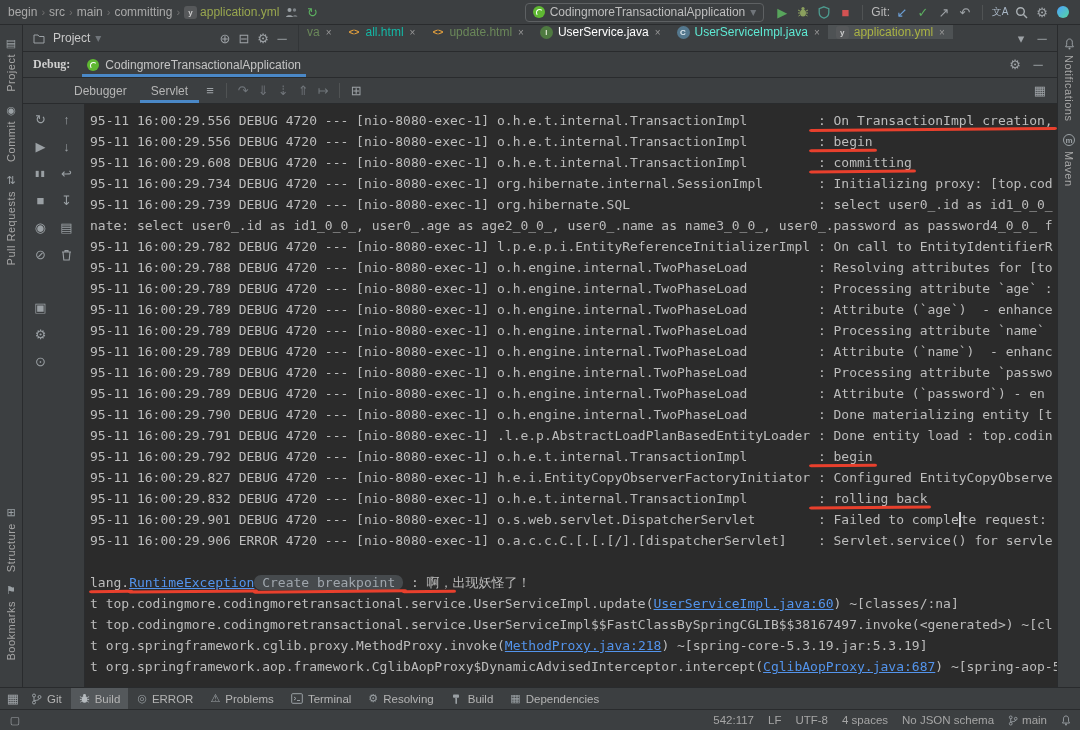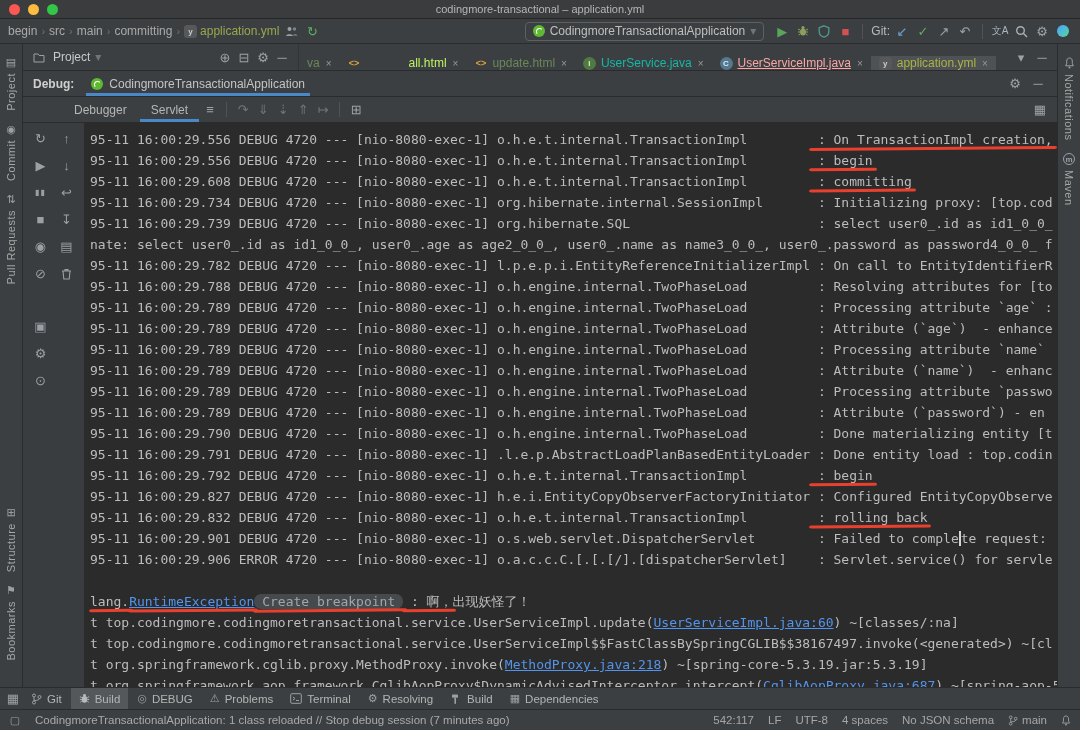--- a/index.html
+++ b/index.html
@@ -35,33 +35,33 @@
   .vt{writing-mode:vertical-rl;transform:rotate(180deg);font-size:11px;color:#a6a6a6;letter-spacing:.5px;white-space:nowrap;}
   .sr .vt{transform:none;}
   .sspace{flex:1;}
   .smb{margin-bottom:26px;}
   .cen{flex:1;display:flex;flex-direction:column;min-width:0;}
   
   .trow{height:27px;flex:0 0 27px;background:#3c3f41;border-bottom:1px solid #292b2d;display:flex;align-items:stretch;}
   .phead{width:276px;flex:0 0 276px;display:flex;align-items:center;gap:5px;padding:0 7px;border-right:1px solid #323537;}
   .plab{color:#c9c9c9;}
   .phicons{margin-left:auto;display:flex;gap:1px;}
-  .etabs{display:flex;align-items:flex-end;overflow:hidden;}
+  .etabs{display:flex;align-items:flex-start;overflow:hidden;}
   .etab{display:flex;align-items:center;gap:5px;padding:0 8px;color:#a9a9a9;white-space:nowrap;}
   .etab.active{background:#4e5254;}
   .x{font-size:10px;color:#989898;margin-left:1px;}
   .badge{width:13px;height:13px;border-radius:50%;display:inline-flex;align-items:center;justify-content:center;font-weight:bold;font-size:8px;line-height:13px;flex:0 0 13px;}
   .b-int{background:#4f7a41;color:#d9e4cd;}
   .b-cls{background:#54788e;color:#dde8ef;}
   .b-htm{background:none;color:#e8a33d;font-size:9px;width:15px;border-radius:0;}
   .b-yml{background:#56585a;color:#cccccc;border-radius:3px;}
   .trr{margin-left:auto;display:flex;align-items:center;gap:3px;padding-right:6px;}
   
   .dhead{height:26px;flex:0 0 26px;background:#3c3f41;border-bottom:1px solid #292b2d;display:flex;align-items:center;padding:0 10px;gap:12px;}
-  .dlab{color:#d0d0d0;font-weight:bold;}
+  .dlab{color:#d0d0d0;font-weight:bold;font-family:Liberation Serif, serif;}
   .dstab{display:flex;align-items:center;gap:6px;height:100%;padding:0 5px;color:#c4c4c4;box-shadow:inset 0 -3px 0 #4a88c7;}
   .dhr{margin-left:auto;display:flex;gap:5px;}
   
   .dtabs{height:26px;flex:0 0 26px;background:#3c3f41;border-bottom:1px solid #292b2d;display:flex;align-items:center;padding-left:40px;gap:2px;}
   .dtab{height:100%;display:flex;align-items:center;padding:0 11px;color:#b6b6b6;}
   .dtab.active{box-shadow:inset 0 -3px 0 #4a88c7;}
   
   .carea{flex:1;display:flex;min-height:0;background:#2b2b2b;}
   .gut{width:62px;flex:0 0 62px;background:#3a3d3f;border-right:1px solid #2a2c2e;display:flex;justify-content:space-evenly;padding-top:7px;}
   .gcol{display:flex;flex-direction:column;align-items:center;gap:10px;}
@@ -83,28 +83,20 @@
   .sbar{height:21px;flex:0 0 21px;background:#3c3f41;border-top:1px solid #292b2d;display:flex;align-items:center;padding:0 9px;gap:14px;font-size:11.5px;color:#a6a6a6;white-space:nowrap;}
   .smsg{color:#a9a9a9;}
   .sit{display:inline-flex;align-items:center;gap:4px;}
   svg{display:block;}
 </style>
 </head>
 <body>
 
 <div class="win">
 
-  <div class="tbar">
-    <div class="lights">
-      <span class="l r"></span>
-      <span class="l y"></span>
-      <span class="l g"></span>
-    </div>
-    <span class="ttl">codingmore-transactional – application.yml</span>
-  </div>
 
   <div class="mtb">
     <div class="bc">
       <span class="bci">begin</span>
       <span class="sepg">›</span>
       <span class="bci">src</span>
       <span class="sepg">›</span>
       <span class="bci">main</span>
       <span class="sepg">›</span>
       <span class="bci">committing</span>
@@ -205,36 +197,36 @@
             <span class="icn">─</span>
           </span>
         </div>
         <div class="etabs">
           <div class="etab">
             <span style="color: rgb(106, 135, 89);">va</span>
             <span class="x">×</span>
           </div>
           <div class="etab">
             <span class="badge b-htm">&lt;&gt;</span>
-            <span style="color: #bef264; margin-left: 43px;">all.html</span>
+            <span style="color: #14b8a6;">all.html</span>
             <span class="x">×</span>
           </div>
           <div class="etab">
             <span class="badge b-htm">&lt;&gt;</span>
             <span style="color: rgb(106, 135, 89);">update.html</span>
             <span class="x">×</span>
           </div>
           <div class="etab">
             <span class="badge b-int">I</span>
-            <span style="color: #14b8a6;">UserService.java</span>
+            <span style="color: #ffffff;">UserService.java</span>
             <span class="x">×</span>
           </div>
           <div class="etab">
             <span class="badge b-cls">C</span>
-            <span style="color: #fca5a5; text-decoration: underline;">UserServiceImpl.java</span>
+            <span style="color: #5eead4;">UserServiceImpl.java</span>
             <span class="x">×</span>
           </div>
           <div class="etab active">
             <span class="badge b-yml">y</span>
             <span style="color: rgb(170, 179, 68);">application.yml</span>
             <span class="x">×</span>
           </div>
         </div>
         <div class="trr">
           <span class="icn">▾</span>
@@ -341,21 +333,21 @@
           <svg width="11" height="11" viewBox="0 0 12 12">
             <ellipse cx="6" cy="7" rx="3" ry="3.6" fill="#b6bbbf"></ellipse>
             <circle cx="6" cy="2.6" r="1.6" fill="#b6bbbf"></circle>
             <path d="M1 4 L3 5 M1 7 H3 M1.5 10 L3 9 M11 4 L9 5 M11 7 H9 M10.5 10 L9 9" stroke="#b6bbbf" stroke-width="1" fill="none"></path>
           </svg>
         </span>
       <span>Build</span>
     </div>
     <div class="bbi">
       <span class="bico">◎</span>
-      <span>DEBUG</span>
+      <span>ERROR</span>
     </div>
     <div class="bbi">
       <span class="bico">⚠</span>
       <span>Problems</span>
     </div>
     <div class="bbi">
       <span class="bico">
           <svg width="12" height="11" viewBox="0 0 12 11">
             <rect x="0.7" y="0.7" width="10.6" height="9.6" rx="1" fill="none" stroke="#9aa0a4"></rect>
             <path d="M3 4 L5 5.5 L3 7" fill="none" stroke="#9aa0a4"></path>
@@ -378,21 +370,20 @@
       <span>Build</span>
     </div>
     <div class="bbi">
       <span class="bico">▦</span>
       <span>Dependencies</span>
     </div>
   </div>
 
   <div class="sbar">
     <span class="icn" style="min-width:12px;font-size:11px;">▢</span>
-    <span class="smsg">CodingmoreTransactionalApplication: 1 class reloaded // Stop debug session (7 minutes ago)</span>
     <span class="sp"></span>
     <span class="sit">542:117</span>
     <span class="sit">LF</span>
     <span class="sit">UTF-8</span>
     <span class="sit">4 spaces</span>
     <span class="sit">No JSON schema</span>
     <span class="sit">
       <span>
           <svg width="10" height="11" viewBox="0 0 11 12">
             <circle cx="3" cy="2.5" r="1.5" fill="none" stroke="#9aa0a4"></circle>

